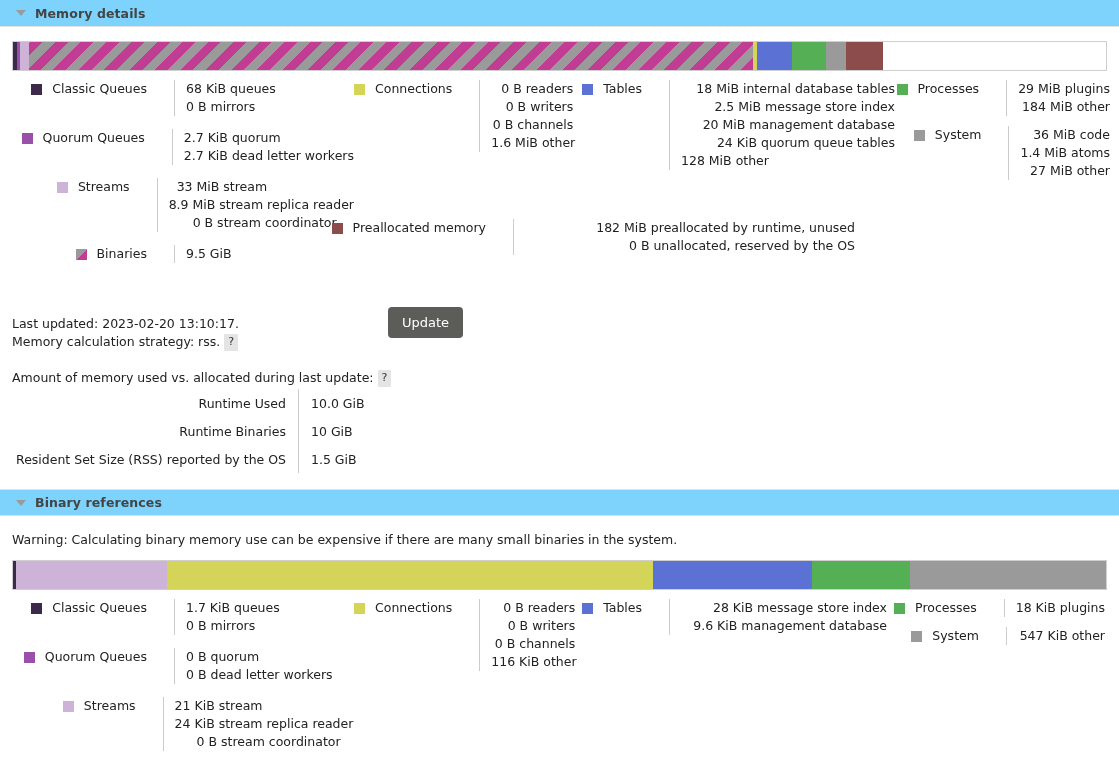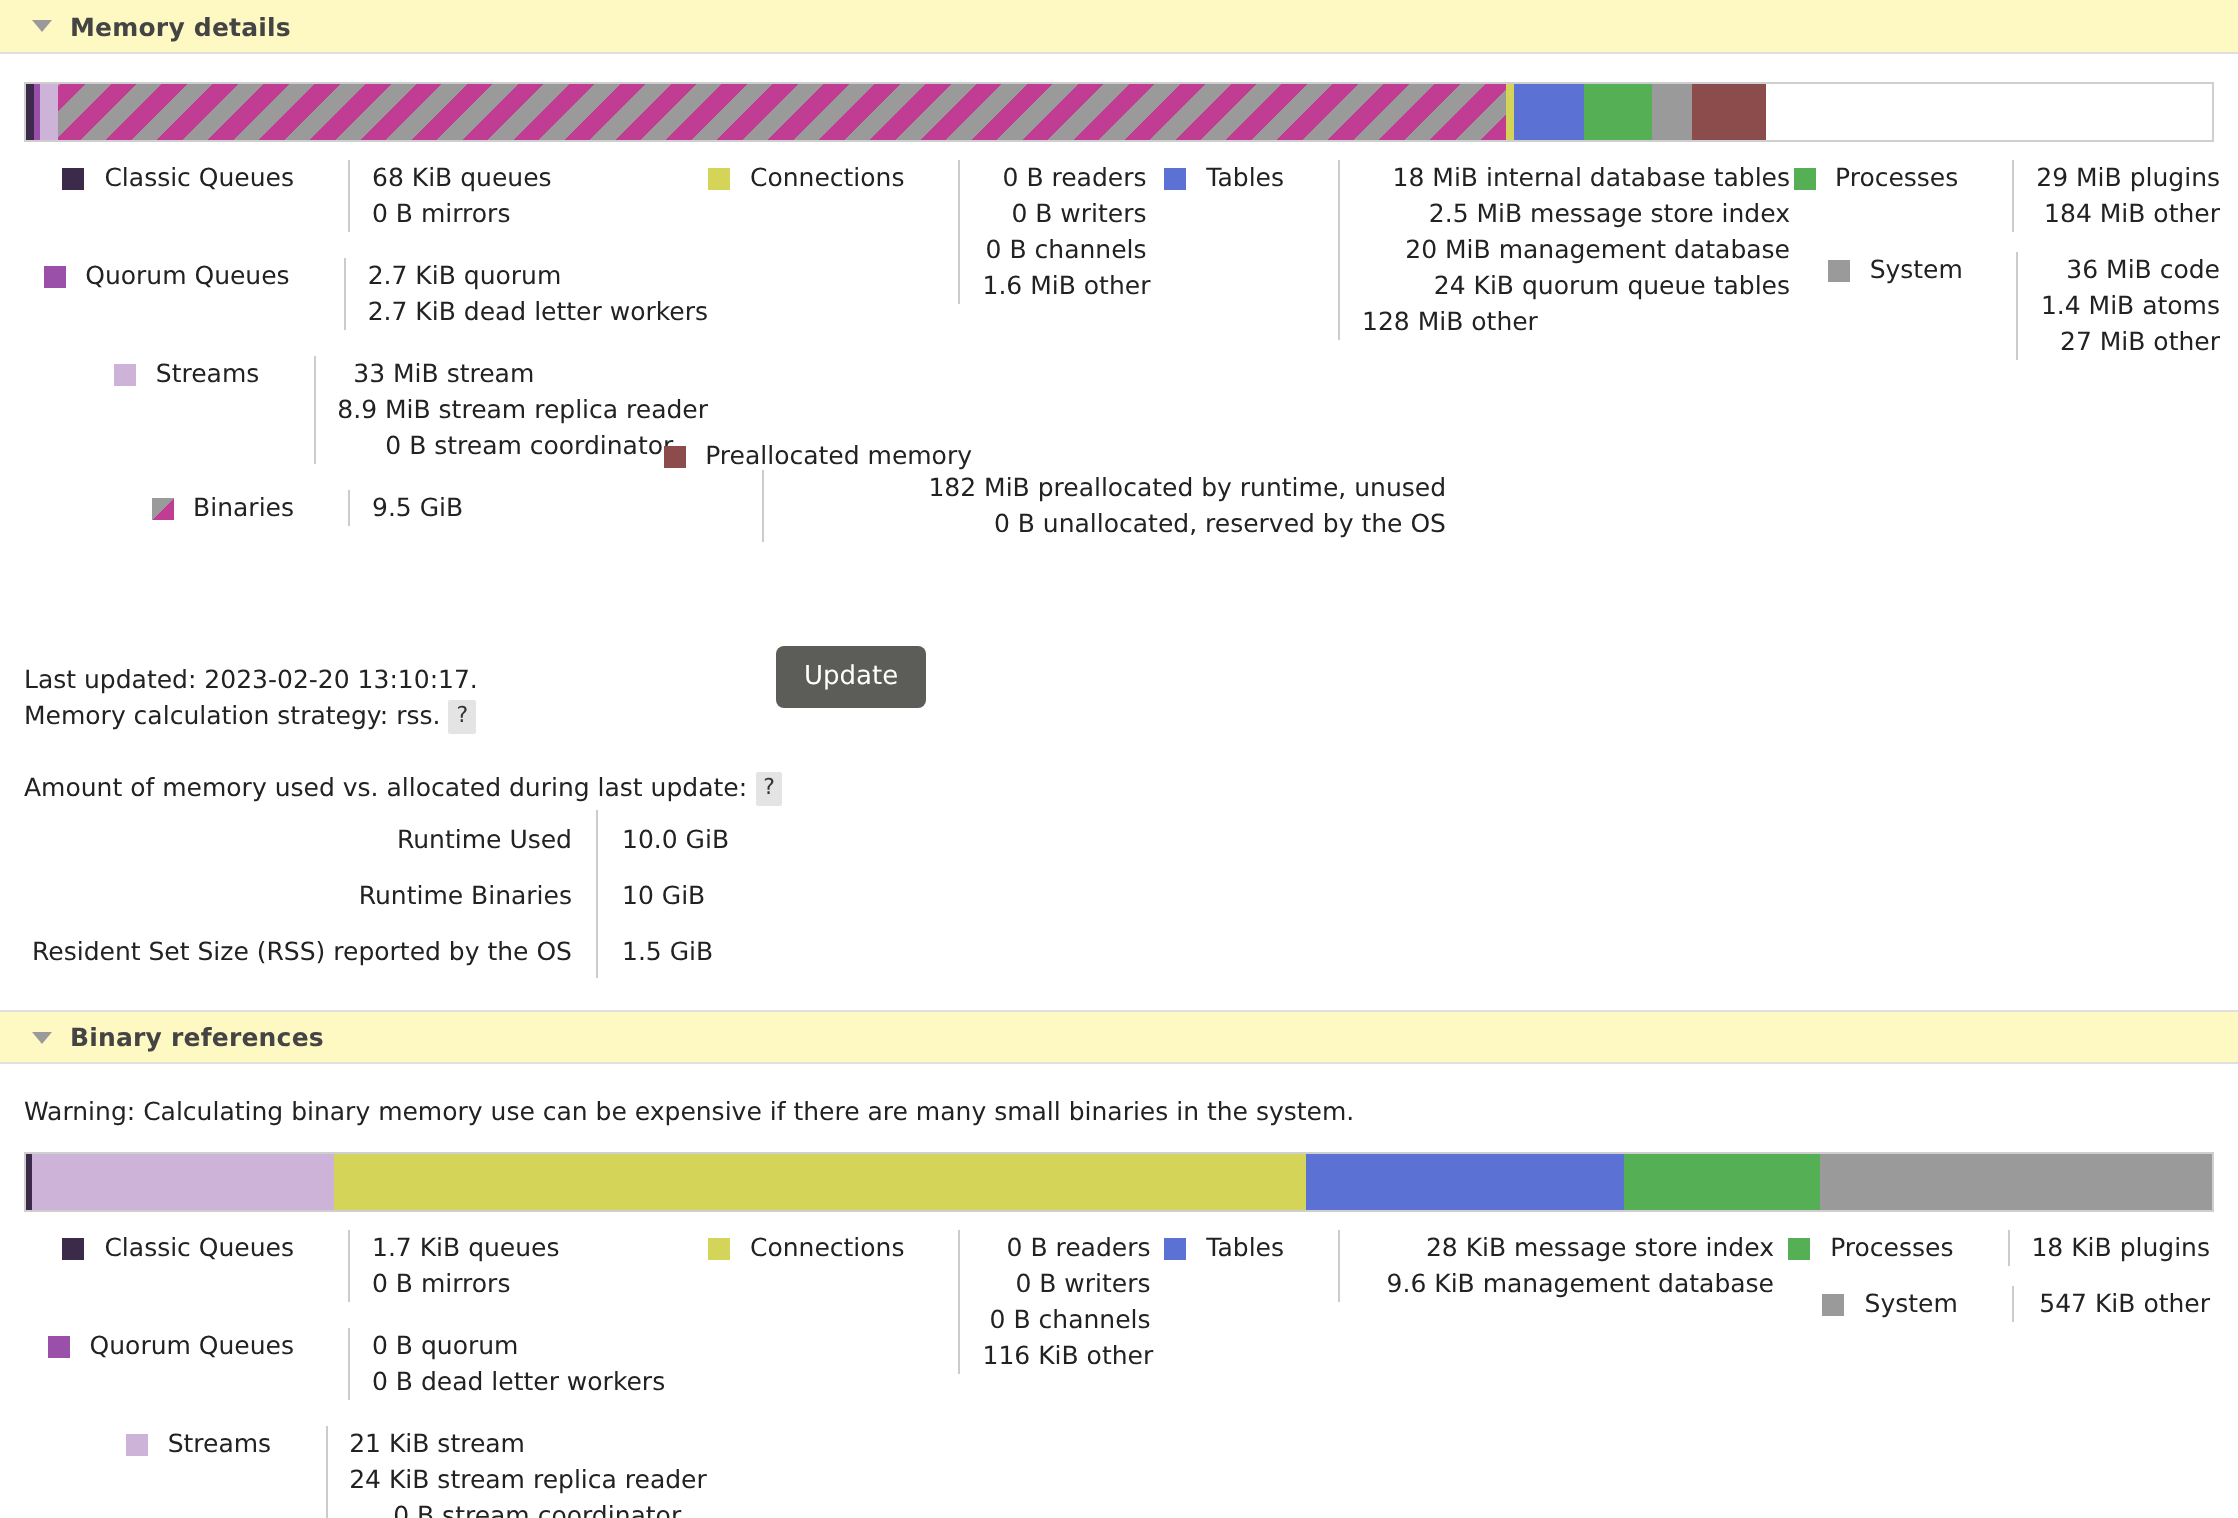--- a/index.html
+++ b/index.html
@@ -8,21 +8,21 @@
     background:#ffffff;
     font-family:"DejaVu Sans","Liberation Sans",sans-serif;
     font-size:12.5px;
     color:#222222;
     overflow:hidden;
   }
   .page{position:relative;width:1119px;height:759px;}
 
   
   .section-head{
-    background:#fef9c3;
+    background:#7dd3fc;
     border-bottom:1px solid #e0e0e0;
     height:27px;
     display:flex;align-items:center;
     padding-left:16px;
     box-sizing:border-box;
   }
   .tri{
     width:0;height:0;
     border-left:5px solid transparent;
     border-right:5px solid transparent;
@@ -259,21 +259,21 @@
         </div>
         <div class="lvals" style="width:100px;">
           <div>36 MiB code</div>
           <div>1.4 MiB atoms</div>
           <div>27 MiB other</div>
         </div>
       </div>
     </div>
   </div>
 
-  <div style="display:flex;padding:0 12px;margin-top:-44px;margin-left:342px;flex-direction:column;">
+  <div style="display:flex;padding:0 12px;margin-top:-44px;margin-left:342px;">
     <div class="lkey" style="width:132px;">
       <span class="swatch" style="background:#8d4c4c;"></span>
       <span class="sw-label">Preallocated memory</span>
     </div>
     <div class="lvals" style="text-align:right;width:330px;">
       <div>182 MiB preallocated by runtime, unused</div>
       <div>0 B unallocated, reserved by the OS</div>
     </div>
   </div>
 

